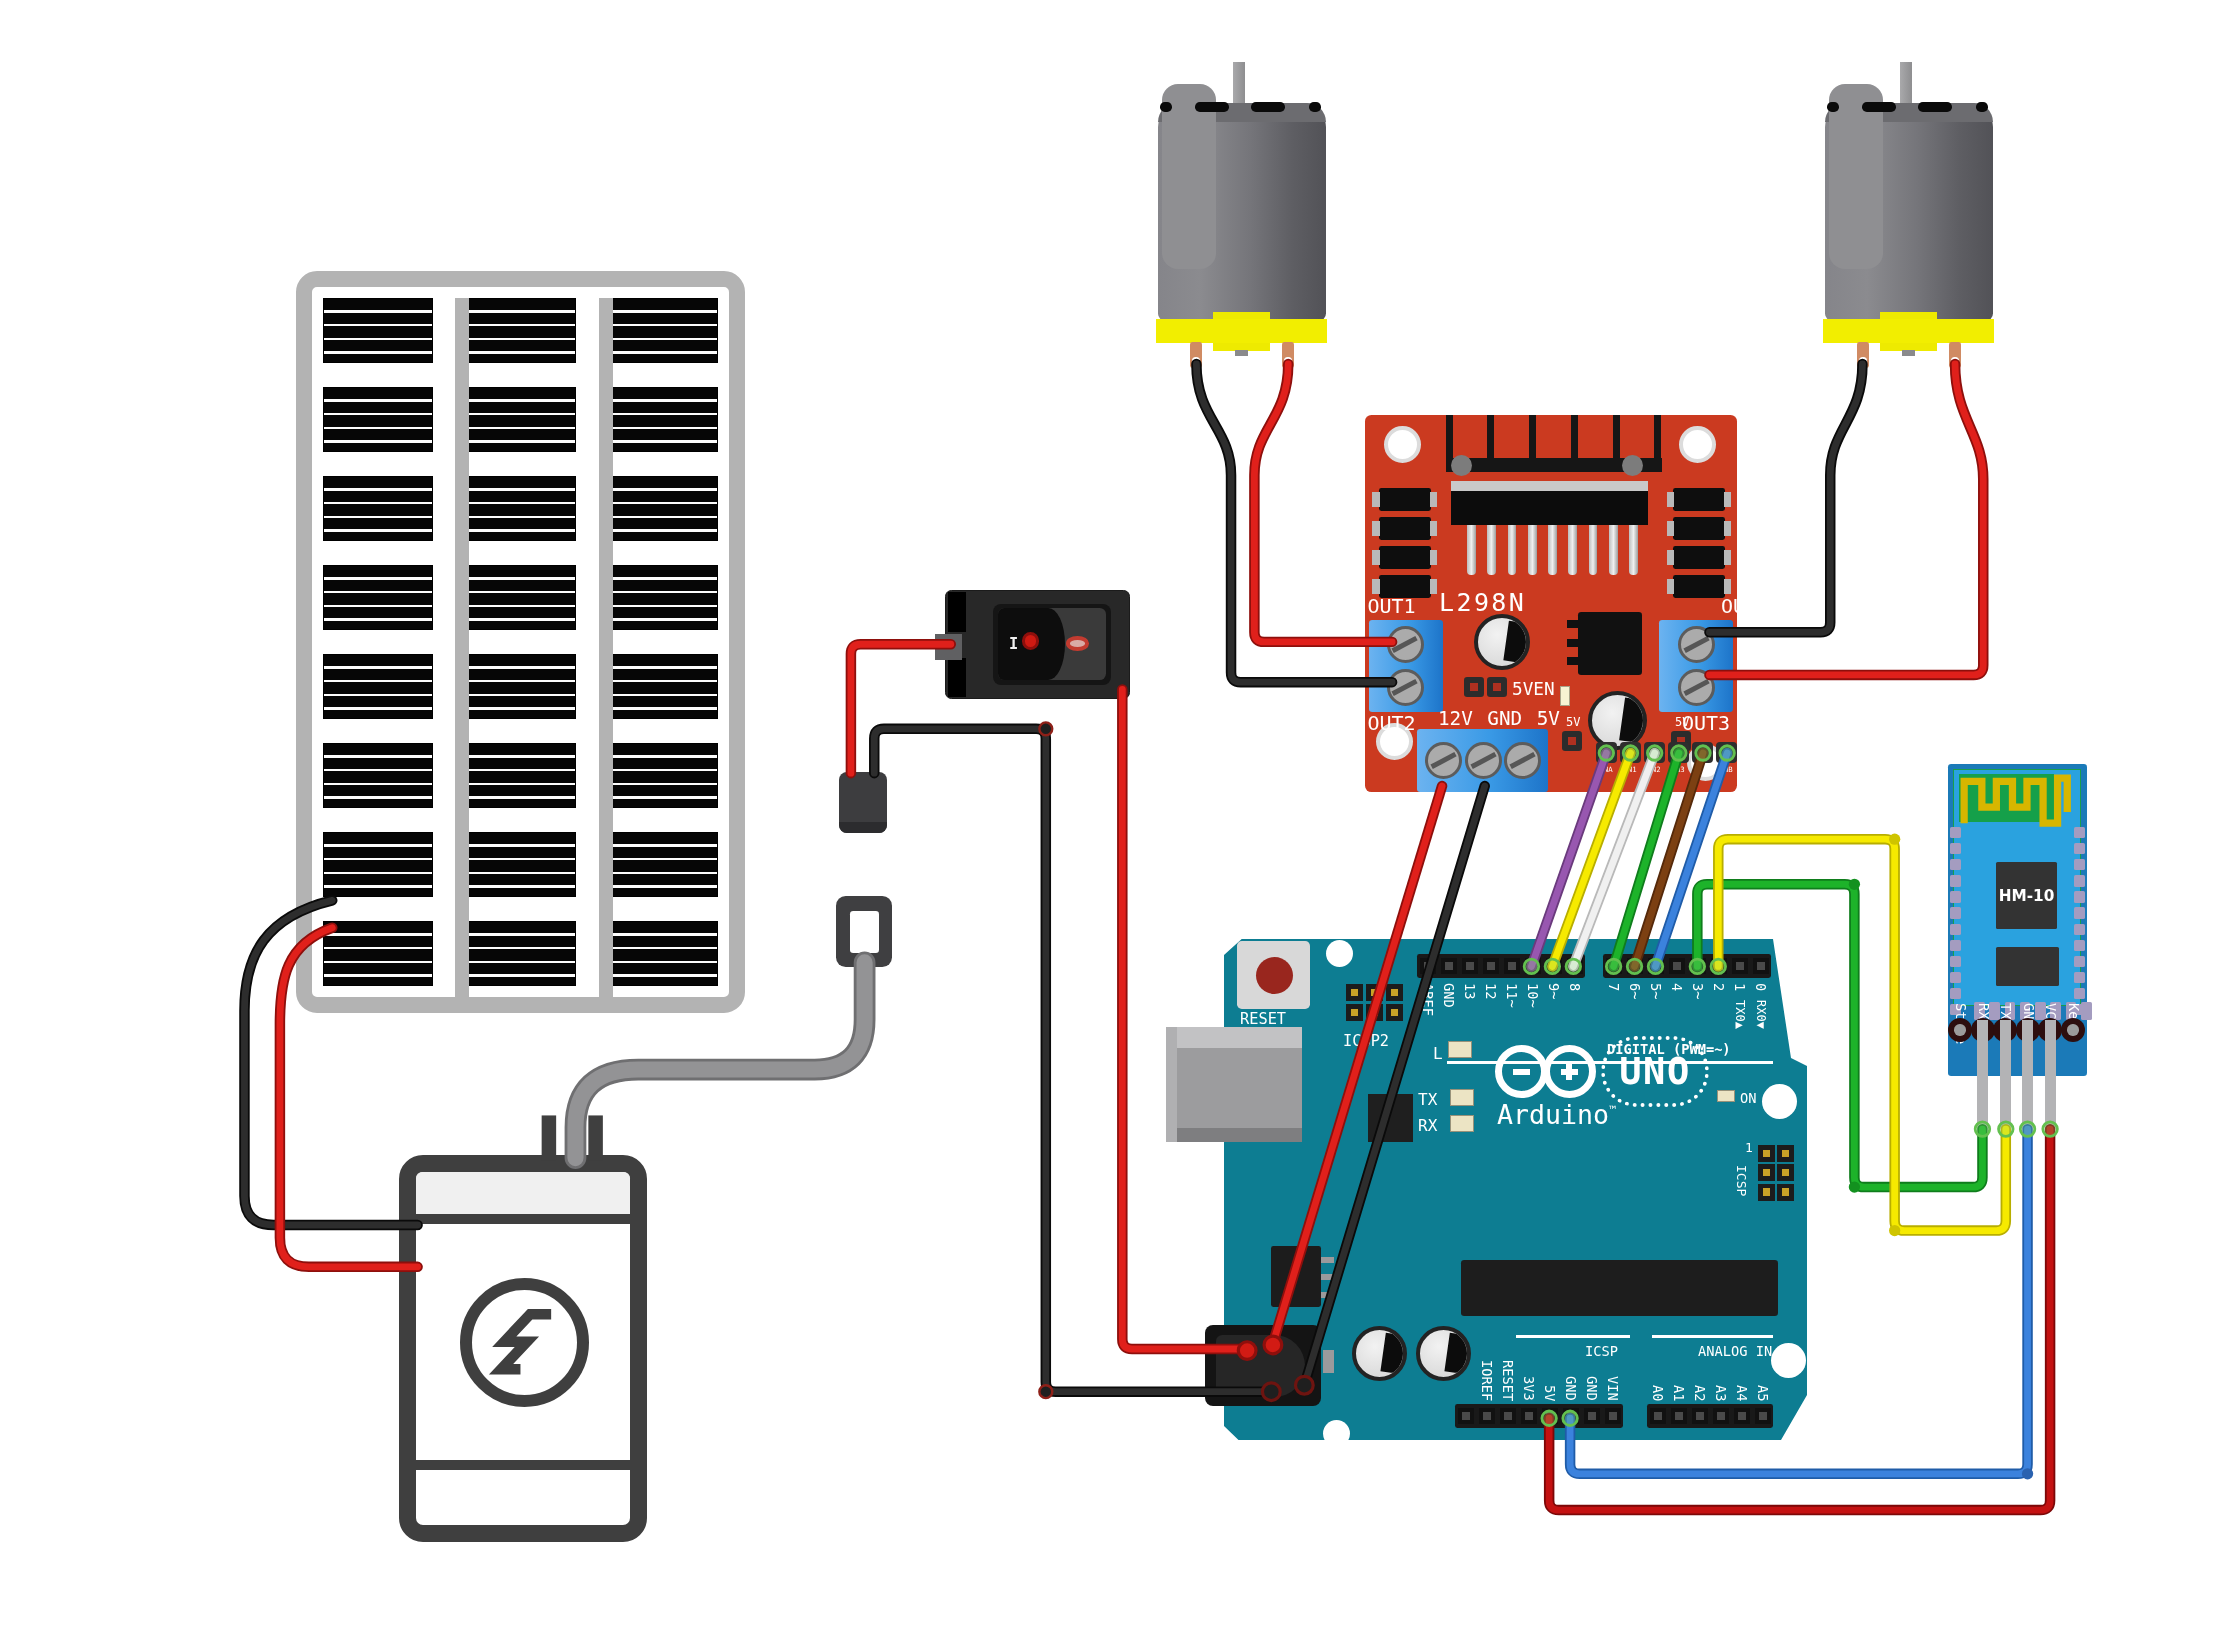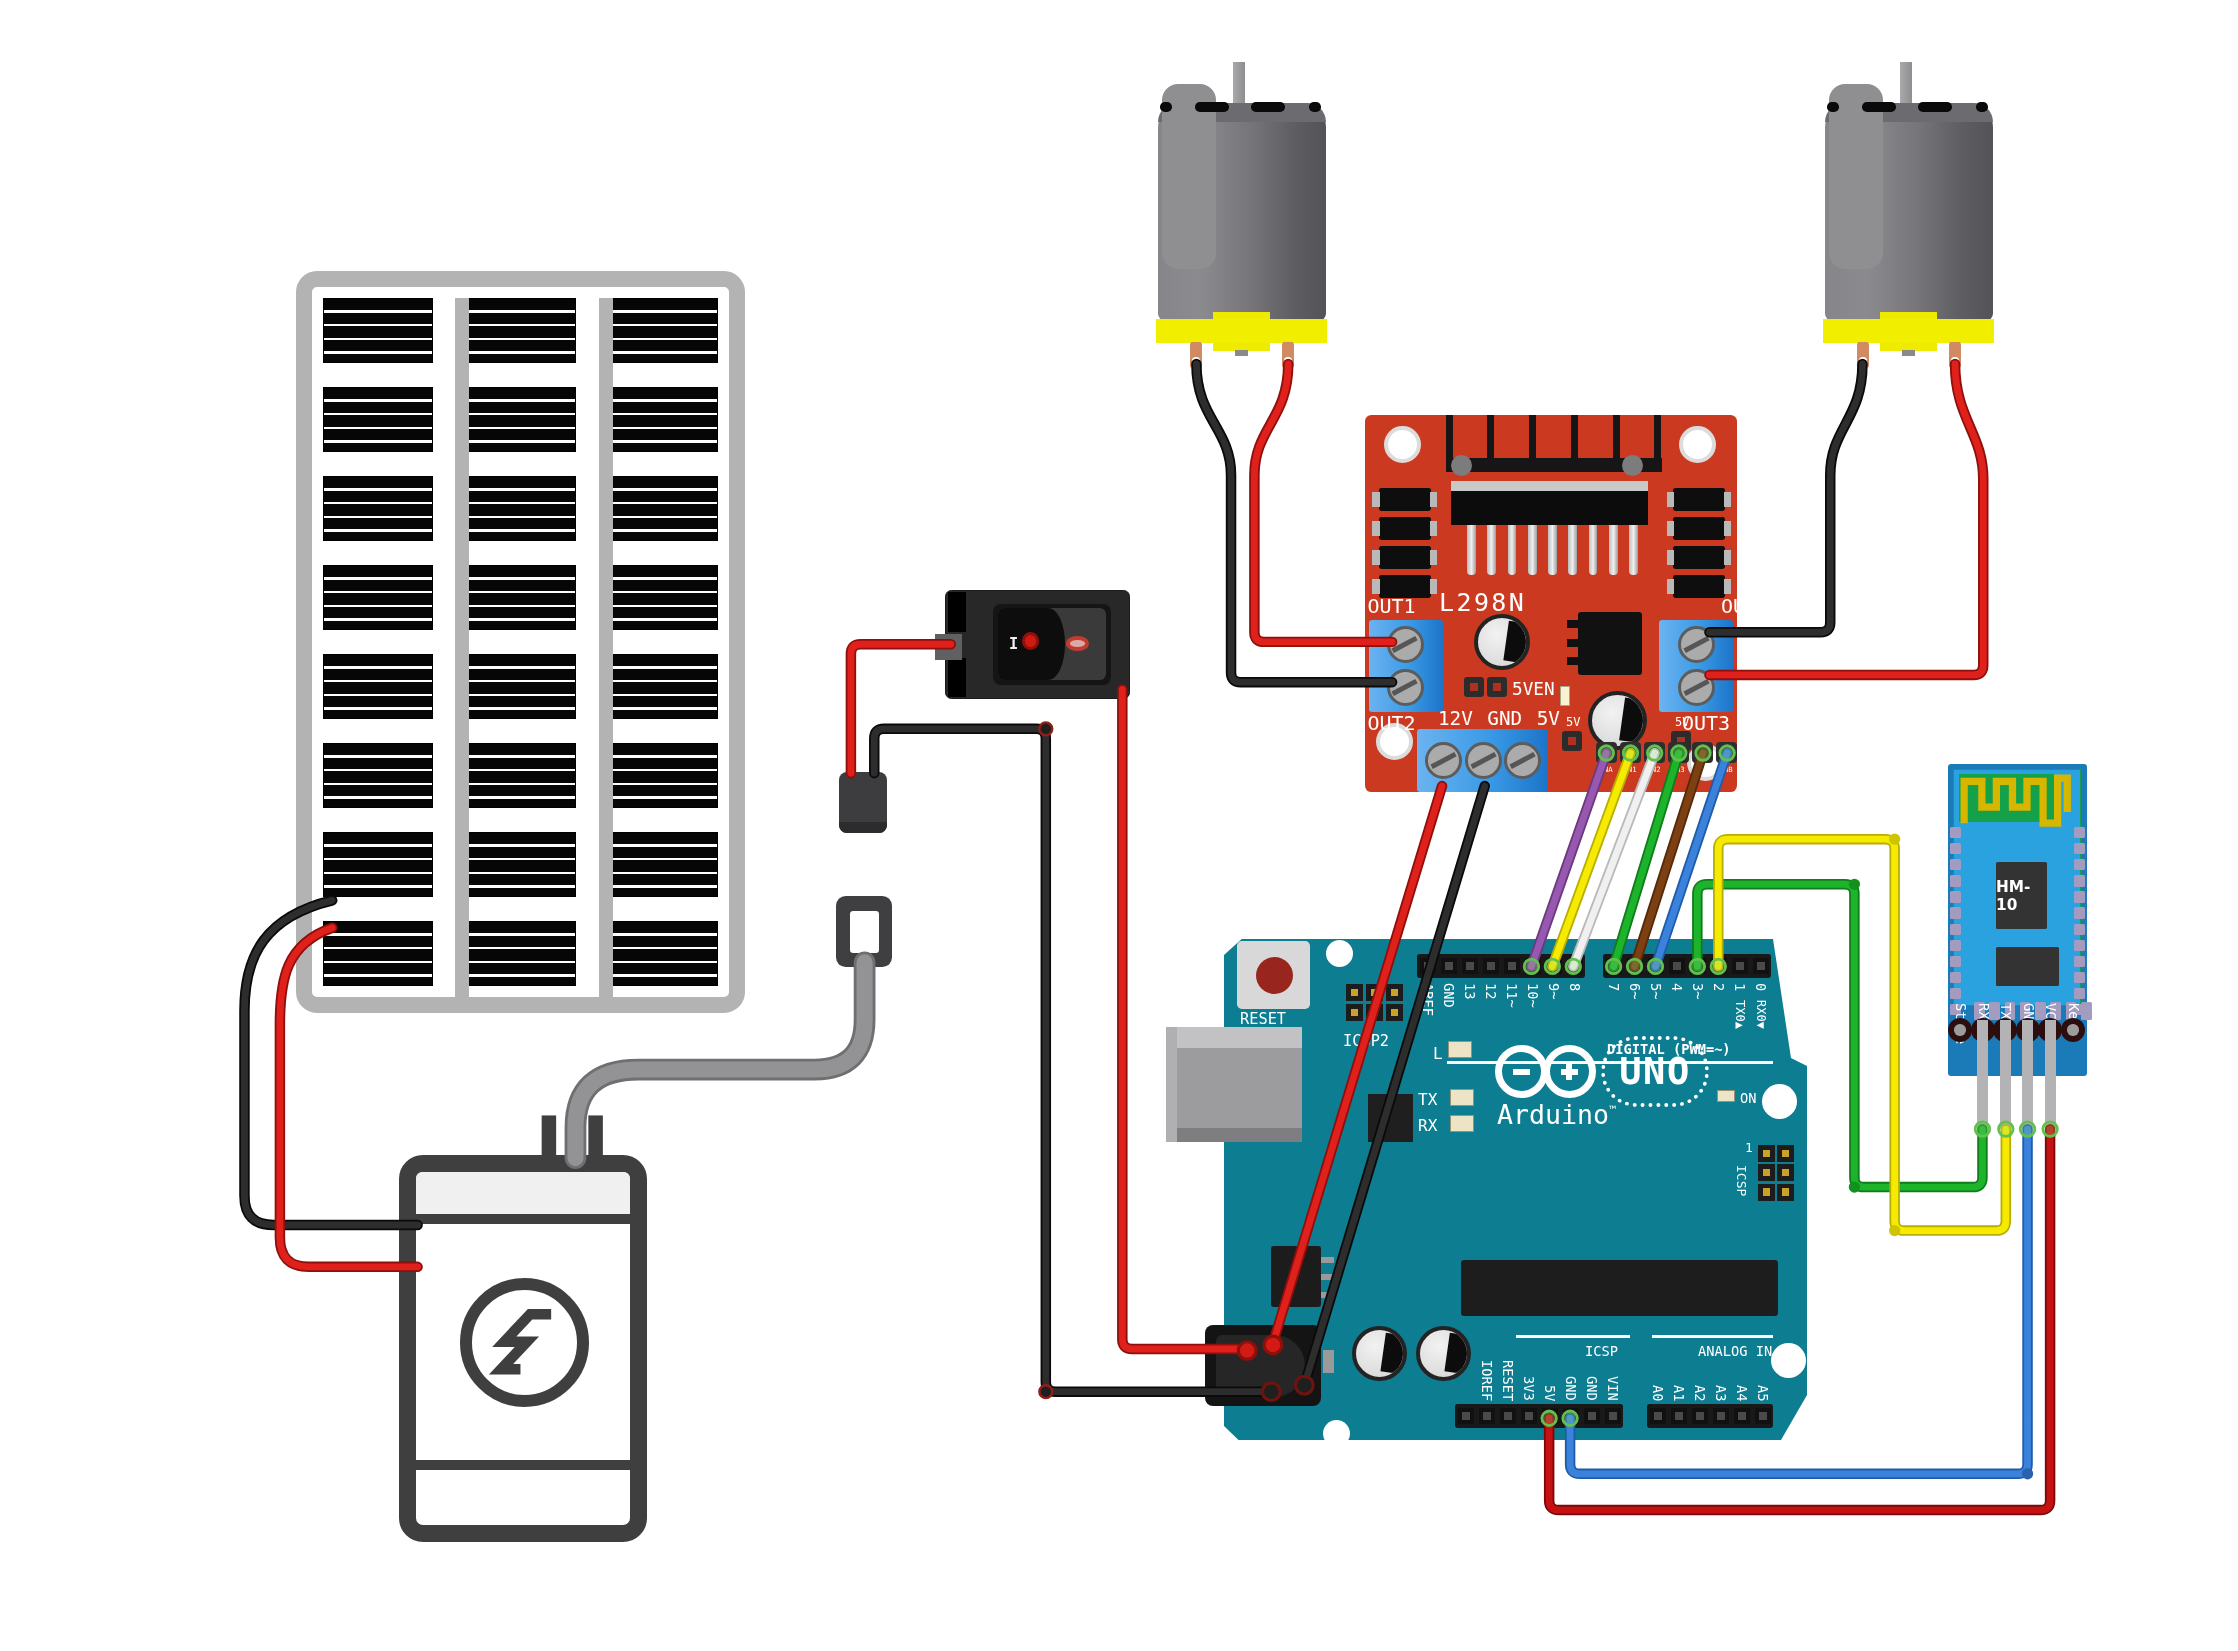--- a/index.html
+++ b/index.html
@@ -670,21 +670,21 @@
     <div class="hm-pads-b">
         <b></b>
         <b></b>
         <b></b>
         <b></b>
         <b></b>
         <b></b>
         <b></b>
         <b></b>
       </div>
-    <div class="hm-chip" style="top:98px;width:51px;height:67px;">
+    <div class="hm-chip" style="top:98px;width:61px;height:67px;">
         <span>HM-10</span>
       </div>
     <div class="hm-chip" style="top:183px;width:63px;height:39px;"></div>
     <div class="hm-lrow">
         <div class="plc">
           <span class="vlab">State</span>
         </div>
         <div class="plc">
           <span class="vlab">RXD</span>
         </div>

